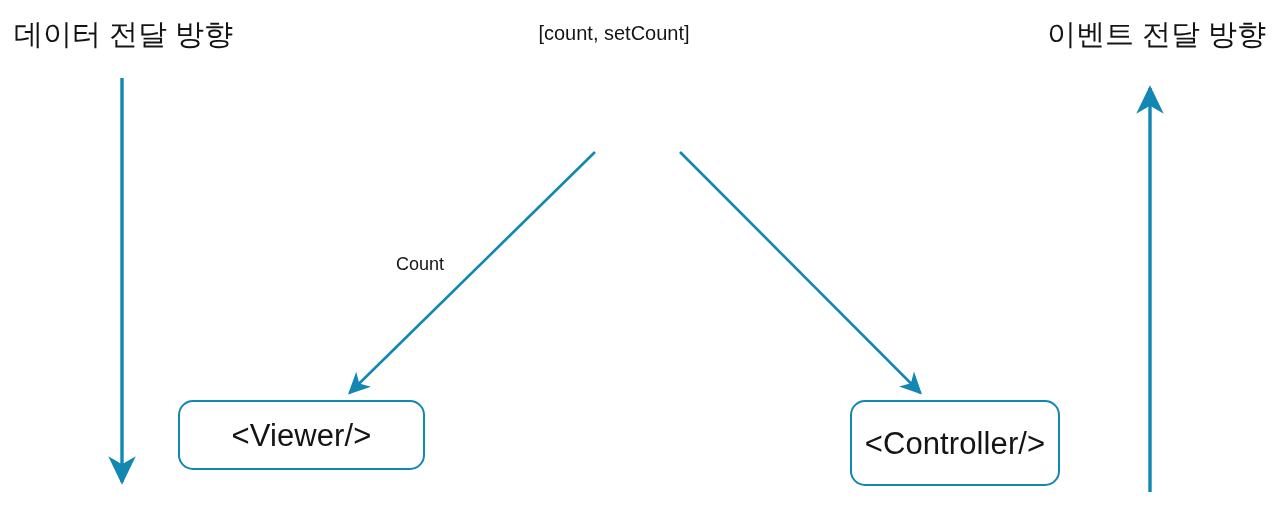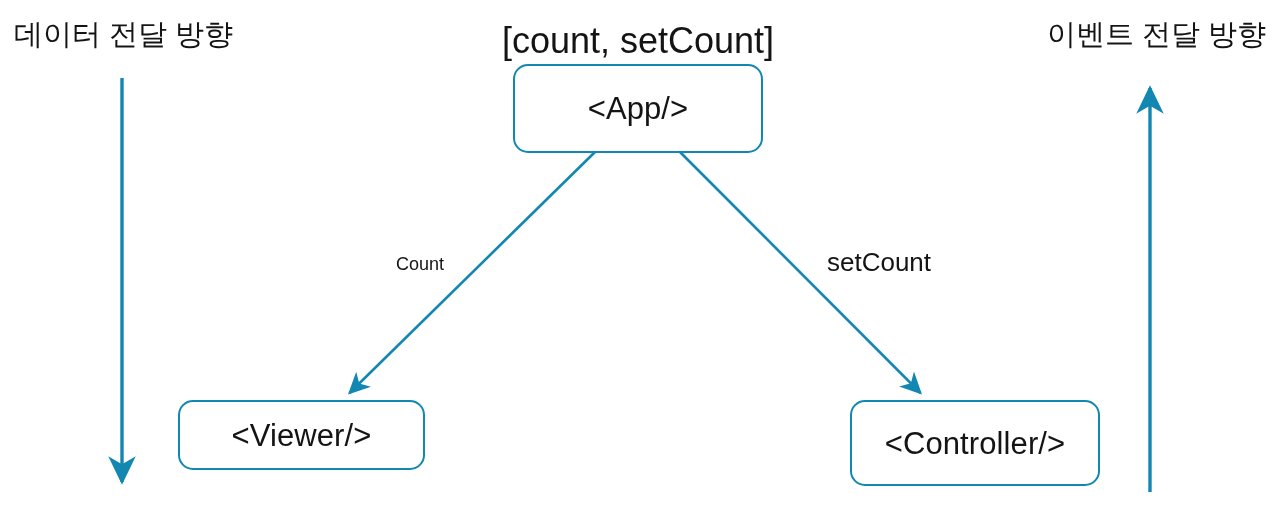--- a/index.html
+++ b/index.html
@@ -52,34 +52,34 @@
   }
   #node-viewer {
     left: 178px;
     top: 400px;
     width: 247px;
     height: 70px;
   }
   #node-controller {
     left: 850px;
     top: 400px;
-    width: 250px;
+    width: 210px;
     height: 86px;
   }
   .free-label {
     position: absolute;
     white-space: nowrap;
     color: #141414;
     line-height: 1;
   }
   #label-state {
-    left: 638px;
+    left: 614px;
     top: 23px;
     transform: translateX(-50%);
-    font-size: 36px;
+    font-size: 20px;
   }
   #label-data-direction {
     left: 14px;
     top: 20px;
     font-size: 29px;
   }
   #label-event-direction {
     left: 1266px;
     top: 20px;
     transform: translateX(-100%);
@@ -118,29 +118,25 @@
 
     <line x1="1150" y1="492" x2="1150" y2="88" stroke="#1287b1" stroke-width="3.4" marker-end="url(#arrow-concave)"></line>
   </svg>
 
   <div class="free-label" id="label-data-direction">데이터 전달 방향</div>
 
   <div class="free-label" id="label-event-direction">이벤트 전달 방향</div>
 
   <div class="free-label" id="label-state">[count, setCount]</div>
 
-  <div class="node" id="node-app">
-    <span class="node-label">&lt;App/&gt;</span>
-  </div>
 
   <div class="node" id="node-viewer">
     <span class="node-label">&lt;Viewer/&gt;</span>
   </div>
 
   <div class="node" id="node-controller">
     <span class="node-label">&lt;Controller/&gt;</span>
   </div>
 
   <div class="free-label" id="label-count">Count</div>
 
-  <div class="free-label" id="label-setcount">setCount</div>
 
 </div>
 
 </body></html>

